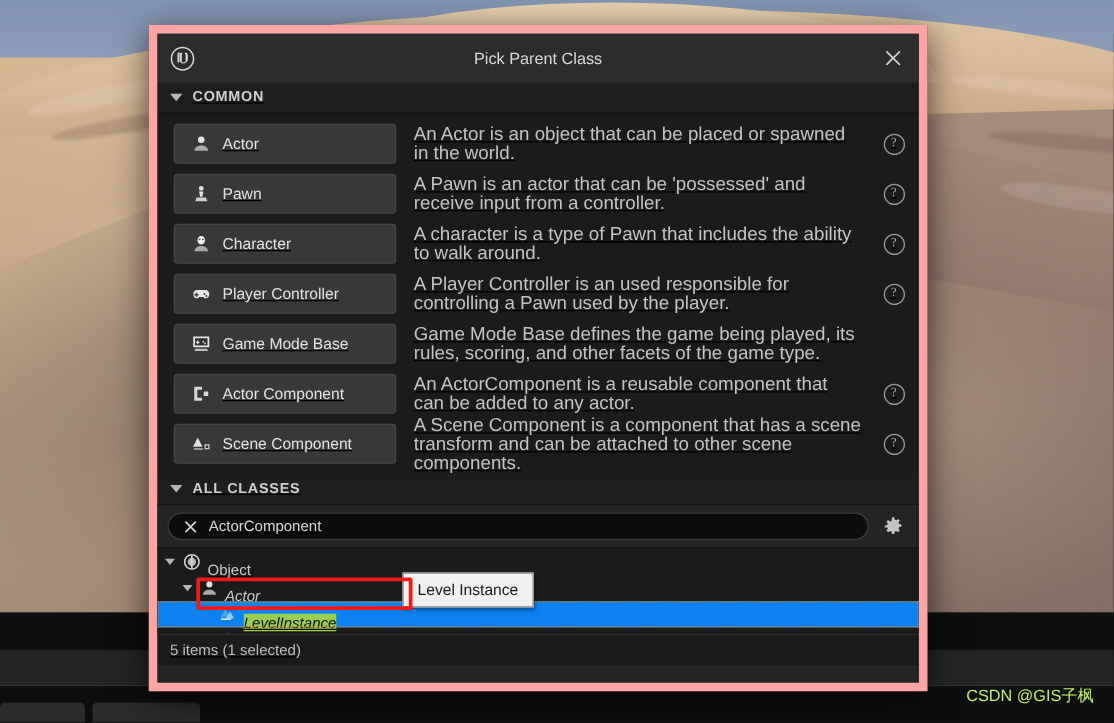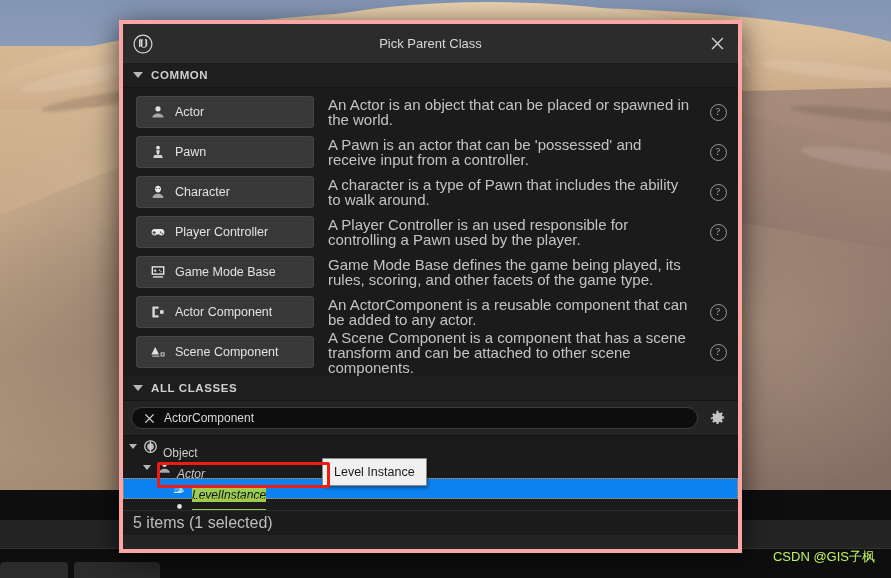--- a/index.html
+++ b/index.html
@@ -111,25 +111,26 @@
     border-radius: 4px 4px 0 0;
   }
 
   
   .dialog {
     position: absolute;
     left: 119px; top: 20px;
     width: 623px;
     height: 533px;
     background: #242424;
-    border: 4px solid #fca5a5;
+    border: 7px solid #fca5a5;
     box-shadow: 0 6px 26px rgba(0,0,0,0.65);
     display: flex;
     flex-direction: column;
     box-sizing: border-box;
+    text-decoration: underline;
   }
 
   .titlebar {
     height: 39px;
     background: #2c2c2c;
     display: flex;
     align-items: center;
     flex: 0 0 auto;
     position: relative;
   }
@@ -378,21 +379,21 @@
     pointer-events: none;
   }
 
   .statusbar {
     height: 24px;
     background: #1b1b1b;
     border-top: 1px solid #2e2e2e;
     display: flex;
     align-items: center;
     padding-left: 10px;
-    font-size: 16px;
+    font-size: 12px;
     color: #bdbdbd;
     flex: 0 0 auto;
   }
   .dialog-footer {
     height: 14px;
     background: #242424;
     flex: 0 0 auto;
   }
 
   .watermark {

